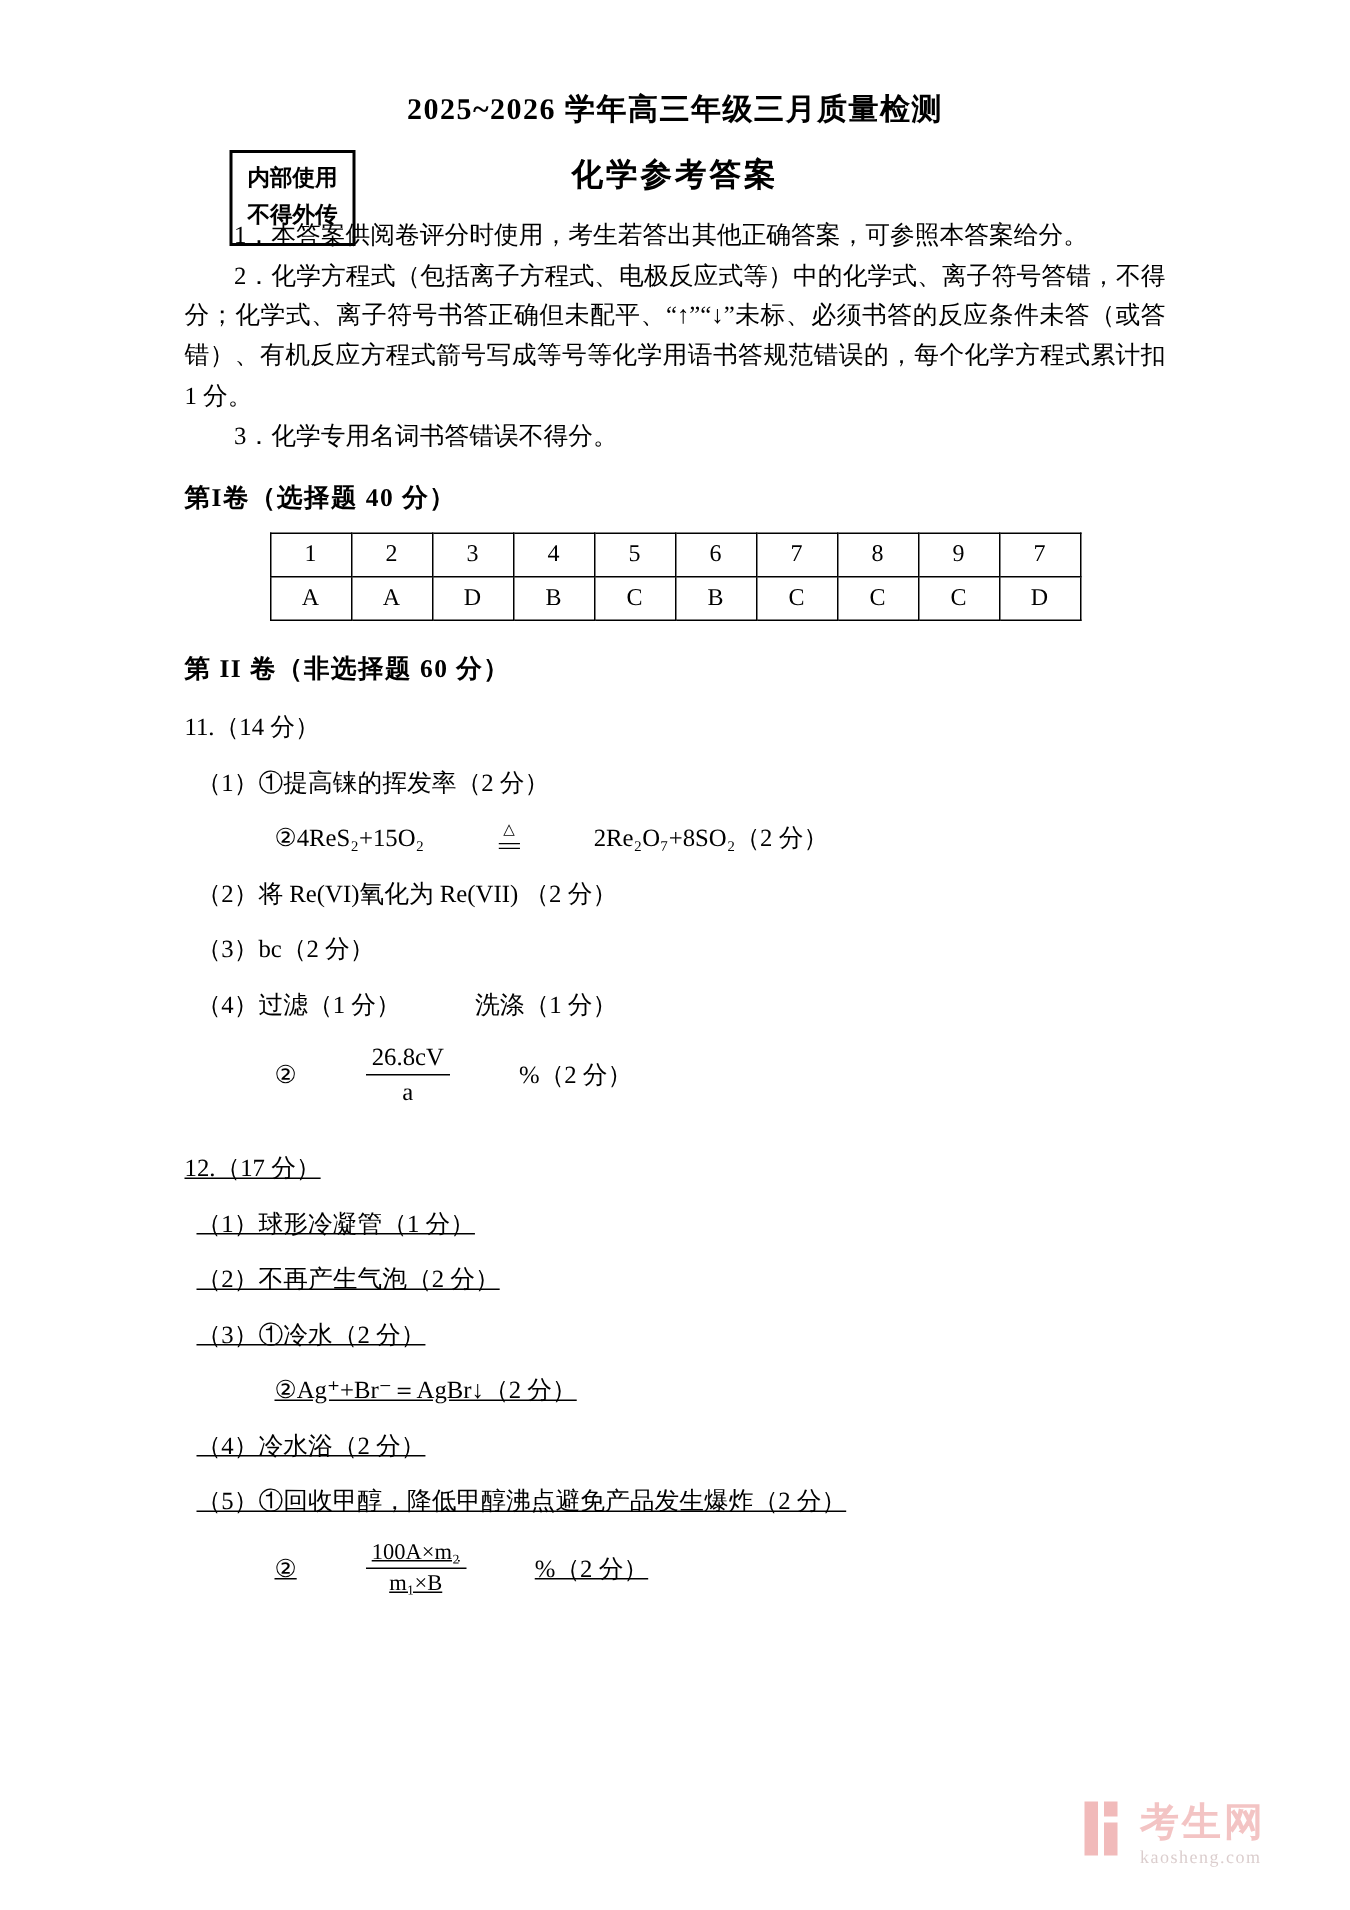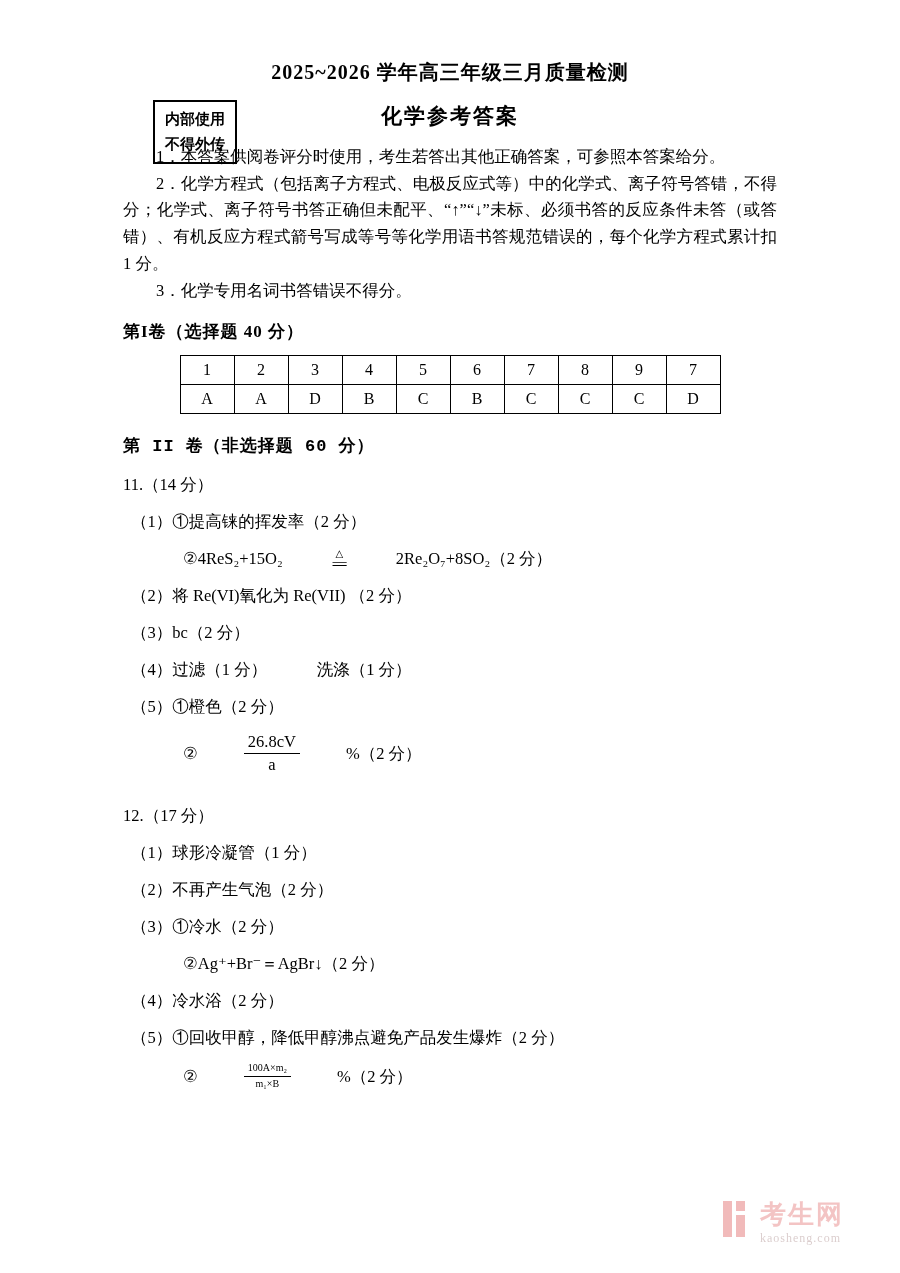--- a/index.html
+++ b/index.html
@@ -35,32 +35,32 @@
     text-align: justify;
     text-indent: 2em;
   }
   .section-head {
     text-align: left;
     font-weight: bold;
     font-size: 17px;
     margin: 16px 0 12px 0;
     letter-spacing: 1px;
   }
-  .section-head.s2 { margin: 20px 0 16px 0; font-family: Liberation Mono, monospace; }
+  .section-head.s2 { margin: 20px 0 16px 0; }
   table.answers { border-collapse: collapse; margin: 0 auto; }
   table.answers td {
     border: 1px solid #000;
     width: 54px;
     height: 29px;
     text-align: center;
     font-size: 16px;
     padding: 0;
   }
   .qblock { margin-top: 10px; }
-  .qblock.second { margin-top: 28px; }
+  .qblock.second { margin-top: 28px; text-decoration: underline; }
   .qheading { margin: 0 0 13px 0; line-height: 1.45; }
   .ans { margin: 0 0 13px 0; margin-left: 8px; line-height: 1.45; }
   .ans.sub { margin-left: 60px; }
   .eqrow { display: flex; align-items: center; gap: 42px; }
   .tri-eq {
     display: inline-flex;
     flex-direction: column;
     align-items: center;
     margin: 0 10px;
     vertical-align: middle;
@@ -68,21 +68,21 @@
   .tri-eq .tri { font-size: 10px; line-height: 10px; }
   .tri-eq .eqsign { font-size: 16px; line-height: 11px; transform: scaleX(1.9); }
   .frac {
     display: inline-block;
     text-align: center;
     vertical-align: middle;
     margin: 0 4px;
   }
   .frac .num { display: block; border-bottom: 1px solid #000; padding: 0 4px 1px 4px; line-height: 1.25; }
   .frac .den { display: block; padding-top: 1px; line-height: 1.25; }
-  .frac.small { font-size: 10px; }
+  .frac.small { font-size: 15px; }
   .watermark {
     position: absolute;
     right: 38px;
     bottom: 28px;
     display: flex;
     align-items: flex-start;
     gap: 7px;
     opacity: 0.75;
   }
   .wm-icon { position: relative; width: 30px; height: 36px; display: inline-block; }
@@ -155,21 +155,20 @@
         <span>②4ReS₂+15O₂</span>
         <span class="tri-eq">
           <span class="tri">△</span>
           <span class="eqsign">=</span>
         </span>
         <span>2Re₂O₇+8SO₂（2 分）</span>
       </div>
       <div class="ans">（2）将 Re(VI)氧化为 Re(VII) （2 分）</div>
       <div class="ans">（3）bc（2 分）</div>
       <div class="ans">（4）过滤（1 分）　　　洗涤（1 分）</div>
-      <div class="ans">（5）①橙色（2 分）</div>
       <div class="ans sub eqrow">
         <span>②</span>
         <span class="frac">
           <span class="num">26.8cV</span>
           <span class="den">a</span>
         </span>
         <span>%（2 分）</span>
       </div>
     </div>
 

